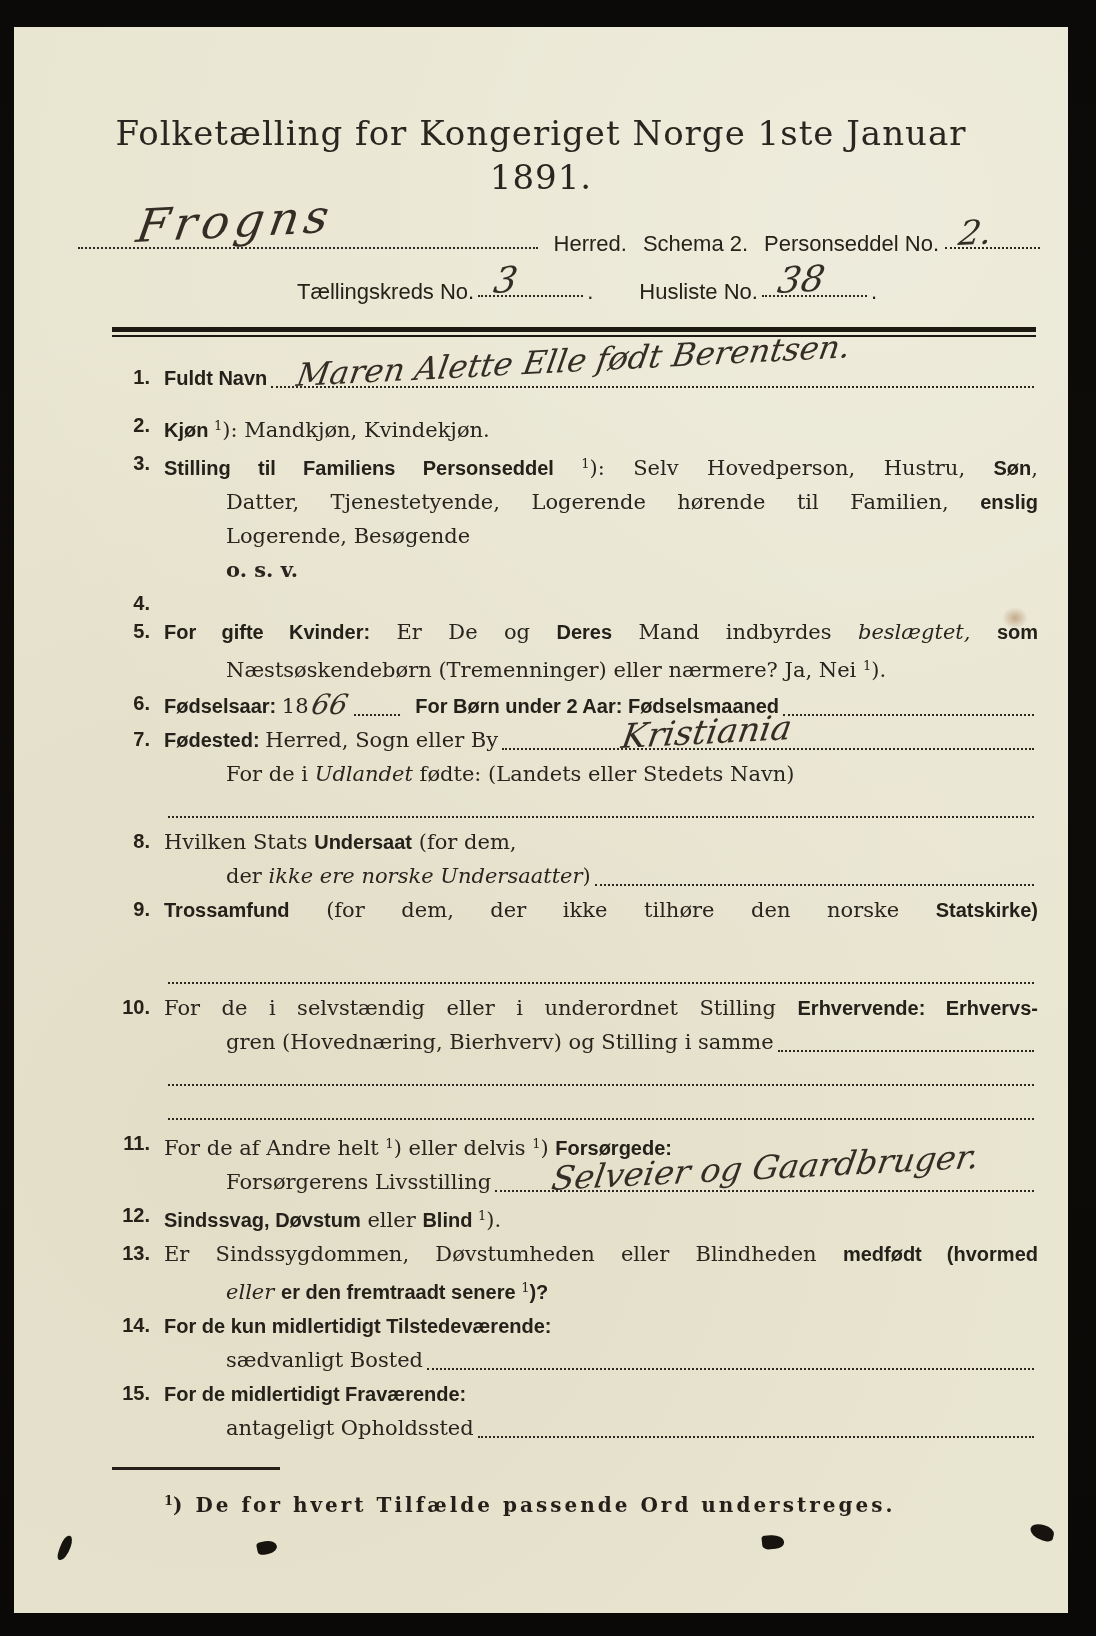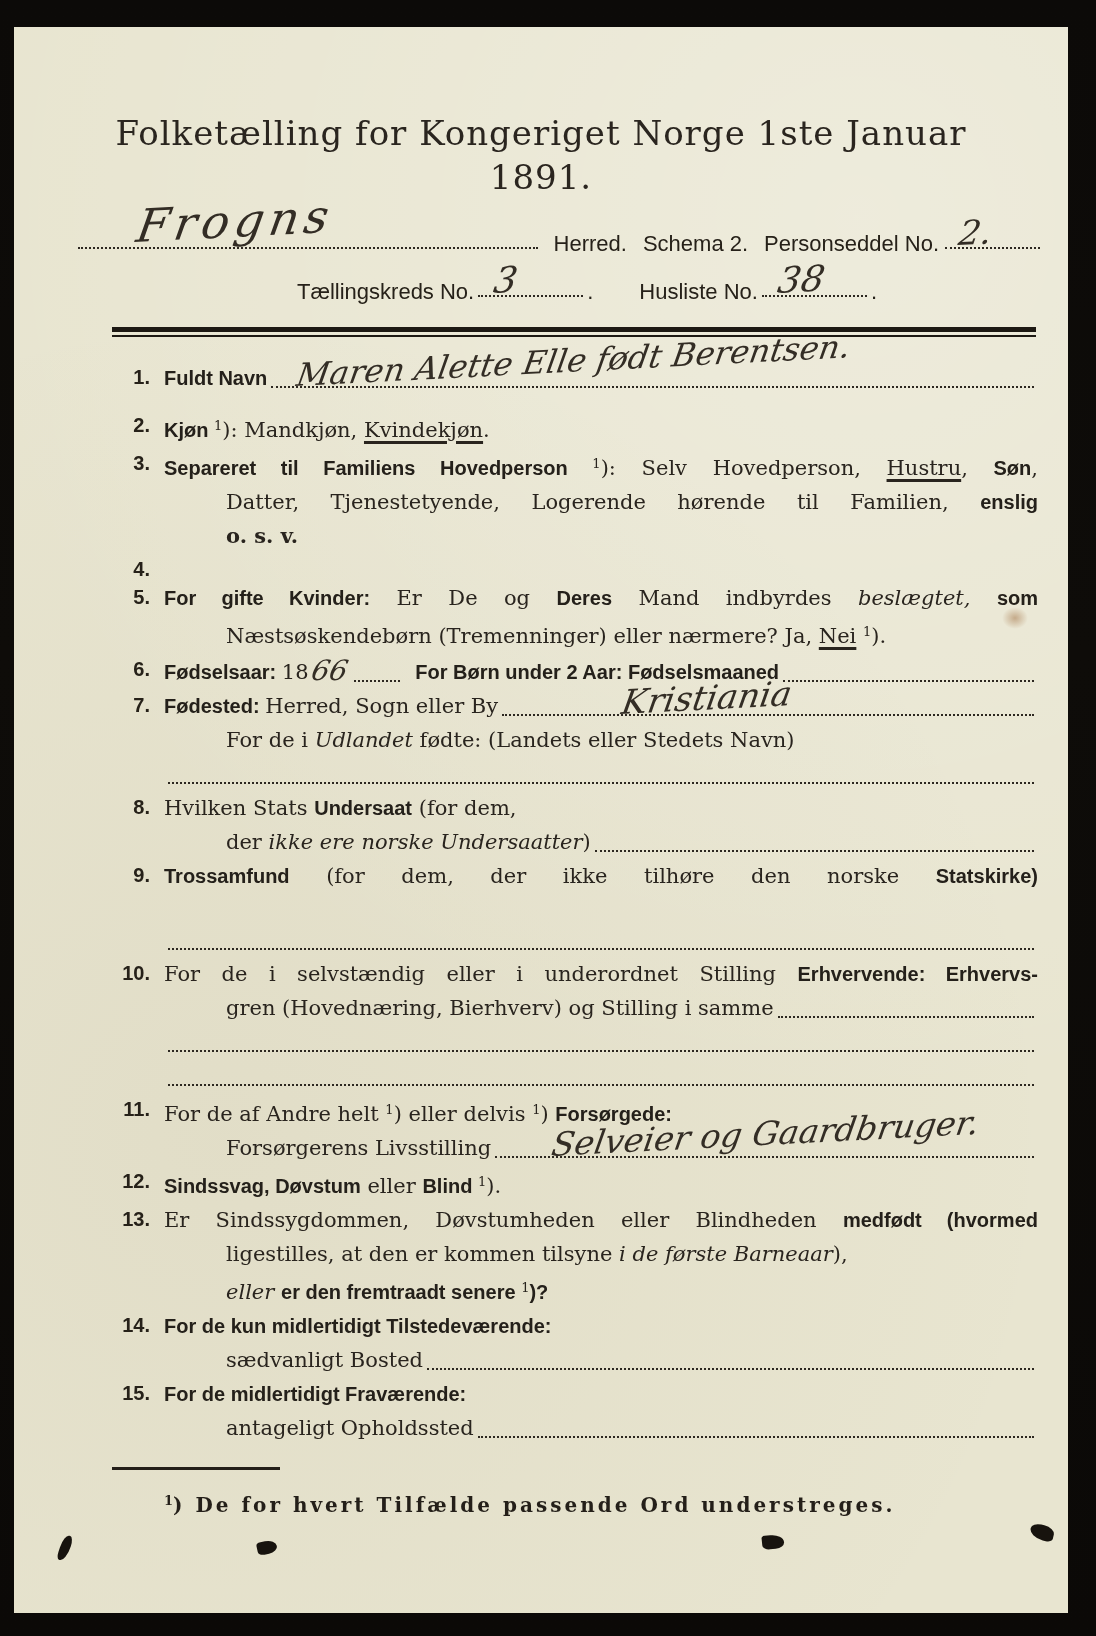--- a/index.html
+++ b/index.html
@@ -46,21 +46,21 @@
        font-family:"Liberation Sans",sans-serif;font-weight:700;font-size:20px;color:#262119;}
   .body{flex:1;min-width:0;}
   .line{line-height:34px;min-height:34px;font-size:21px;color:#29241e;}
   .line.f{display:flex;align-items:baseline;}
   .line.f > span{white-space:pre;}
   .line.ind{padding-left:62px;}
   .line.j{text-align:justify;text-align-last:justify;}
   .line.gap{margin-top:30px;}
   .sb{font-family:"Liberation Sans",sans-serif;font-weight:700;font-size:20px;color:#24201a;}
   .it{font-style:italic;}
-  .ul{text-decoration:underline;text-decoration-thickness:2.5px;text-underline-offset:4px;}
+  .ul{text-decoration-thickness:2.5px;text-underline-offset:4px;}
   .sup{font-size:13px;vertical-align:7px;}
   .sbold{font-weight:700;}
   .hwi{font:italic 500 28px "DejaVu Serif",serif;color:#332d25;display:inline-block;
        transform:skewX(-12deg);position:relative;top:1px;margin:0 3px;}
   .fill{flex:1 1 40px;min-width:36px;position:relative;align-self:flex-end;height:12px;
         margin:0 4px 7px;border-bottom:2px dotted #2c2720;}
   .fill.short{flex:0 0 46px;}
   .fill .hw{position:absolute;bottom:-8px;left:10%;}
   .fnrule{margin:22px 0 0 98px;width:168px;height:3px;background:#241f19;}
   .fnote{margin:16px 0 0 150px;font:700 20px/30px "DejaVu Serif",serif;letter-spacing:3px;color:#241f19;}
@@ -123,22 +123,23 @@
       </div>
       <div class="item">
         <span class="num">2.</span>
         <div class="body">
           <div class="line"><span class="sb">Kjøn </span><span class="sup">1</span><span>):  Mandkjøn, </span><span class="ul">Kvindekjøn</span><span>.</span></div>
         </div>
       </div>
       <div class="item">
         <span class="num">3.</span>
         <div class="body">
-          <div class="line j"><span class="sb">Separeret til Familiens Hovedperson </span><span class="sup">1</span><span>):  Selv Hovedperson, </span><span class="ul">Hustru</span><span>, </span><span class="sb">Søn</span><span>,</span></div>
+          <div class="line j"><span class="sb">Stilling til Familiens Personseddel </span><span class="sup">1</span><span>):  Selv Hovedperson, </span><span class="ul">Hustru</span><span>, </span><span class="sb">Søn</span><span>,</span></div>
           <div class="line ind j"><span>Datter, Tjenestetyende, Logerende hørende til Familien, </span><span class="sb">enslig</span></div>
+          <div class="line ind"><span>Logerende, Besøgende</span></div>
           <div class="line ind"><span class="sbold">o. s. v.</span></div>
         </div>
       </div>
       <div class="item">
         <span class="num">4.</span>
         <div class="body">
         </div>
       </div>
       <div class="item">
         <span class="num">5.</span>
@@ -224,21 +225,20 @@
       <div class="item">
         <span class="num">12.</span>
         <div class="body">
           <div class="line"><span class="sb">Sindssvag, Døvstum</span><span> eller </span><span class="sb">Blind </span><span class="sup">1</span><span>).</span></div>
         </div>
       </div>
       <div class="item">
         <span class="num">13.</span>
         <div class="body">
           <div class="line j"><span>Er Sindssygdommen, Døvstumheden eller Blindheden </span><span class="sb">medfødt (hvormed</span></div>
-          <div class="line ind"><span>ligestilles, at den er kommen tilsyne </span><span class="it">i de første Barneaar</span><span>),</span></div>
           <div class="line ind"><span class="it">eller</span><span> </span><span class="sb">er den fremtraadt senere </span><span class="sup">1</span><span class="sb">)?</span></div>
         </div>
       </div>
       <div class="item">
         <span class="num">14.</span>
         <div class="body">
           <div class="line"><span class="sb">For de kun midlertidigt Tilstedeværende:</span></div>
           <div class="line f ind">
             <span>sædvanligt Bosted</span>
             <span class="fill"></span>

